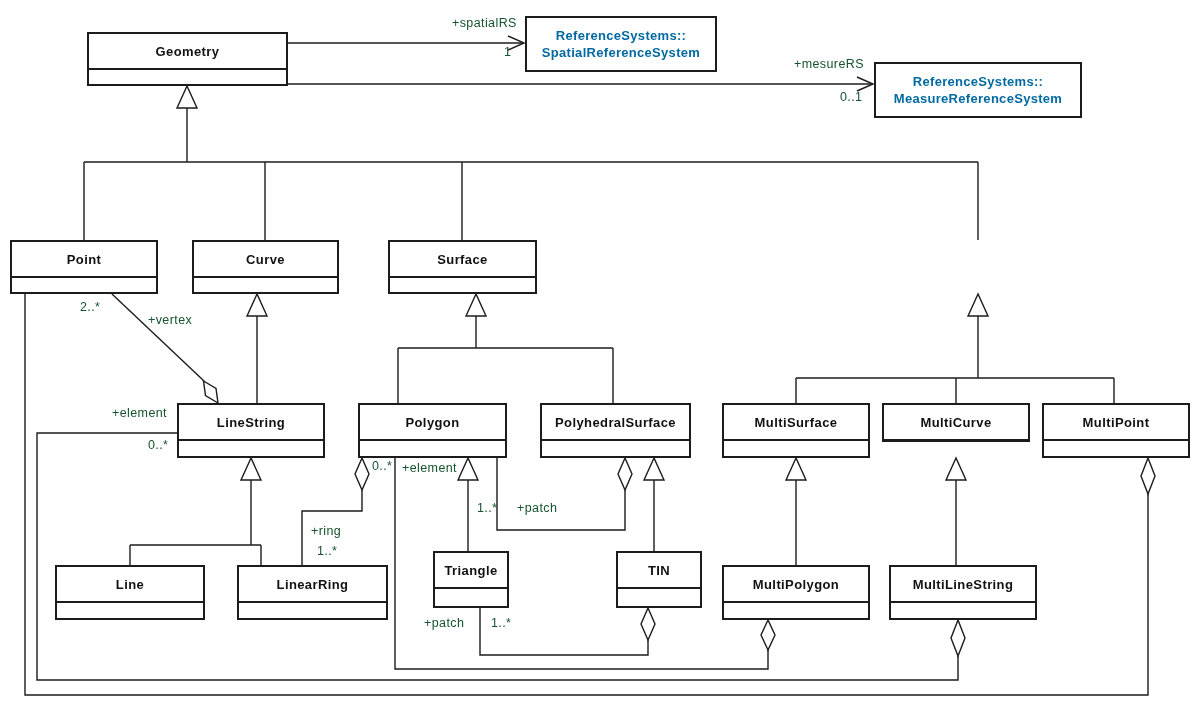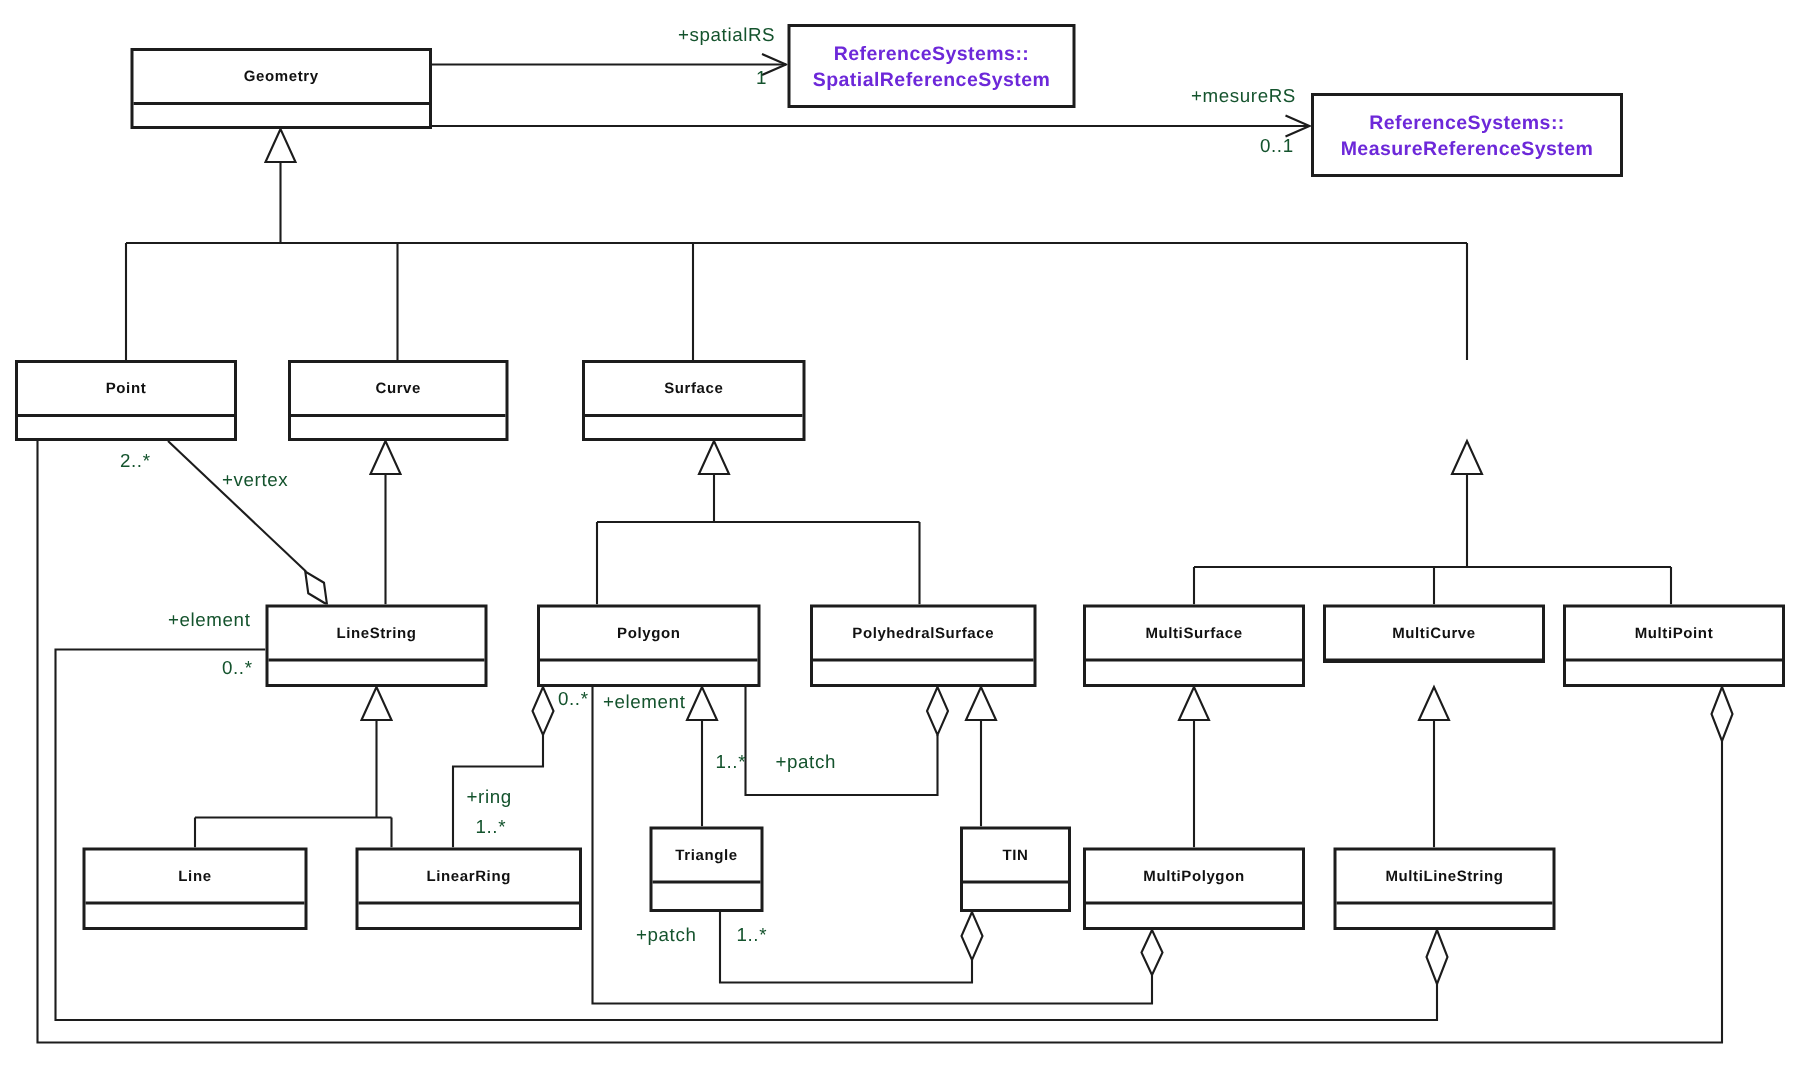--- a/index.html
+++ b/index.html
@@ -8,26 +8,26 @@
     font-family:"Liberation Sans",sans-serif;overflow:hidden;
   }
   svg.wires{position:absolute;left:0;top:0;width:1202px;height:712px;}
   .cls{
     position:absolute;border:2px solid #1c1c1c;background:#ffffff;
     box-sizing:border-box;display:flex;flex-direction:column;
   }
   .cls-name{
     flex:0 0 34px;border-bottom:2px solid #1c1c1c;
     display:flex;align-items:center;justify-content:center;
-    font-weight:bold;font-size:10px;letter-spacing:.4px;color:#111;
+    font-weight:bold;font-size:13px;letter-spacing:.4px;color:#111;
   }
   .cls-attrs{flex:1 1 auto;}
   .ref{
     align-items:center;justify-content:center;text-align:center;
-    font-weight:bold;font-size:13px;line-height:17px;letter-spacing:.3px;color:#6d28d9;
+    font-weight:bold;font-size:13px;line-height:17px;letter-spacing:.3px;color:#0369a1;
   }
   .ref span{display:block;}
   .lbl{
     position:absolute;font-size:12.5px;letter-spacing:.4px;color:#14532d;white-space:nowrap;
   }
 </style>
 </head>
 <body>
 
 <div class="canvas">
@@ -176,21 +176,21 @@
   <div class="cls" style="left:237px;top:565px;width:151px;height:55px">
     <div class="cls-name">LinearRing</div>
     <div class="cls-attrs"></div>
   </div>
 
   <div class="cls" style="left:433px;top:551px;width:76px;height:57px">
     <div class="cls-name">Triangle</div>
     <div class="cls-attrs"></div>
   </div>
 
-  <div class="cls" style="left:640px;top:551px;width:74px;height:57px">
+  <div class="cls" style="left:616px;top:551px;width:86px;height:57px">
     <div class="cls-name">TIN</div>
     <div class="cls-attrs"></div>
   </div>
 
   <div class="cls" style="left:722px;top:565px;width:148px;height:55px">
     <div class="cls-name">MultiPolygon</div>
     <div class="cls-attrs"></div>
   </div>
 
   <div class="cls" style="left:889px;top:565px;width:148px;height:55px">

